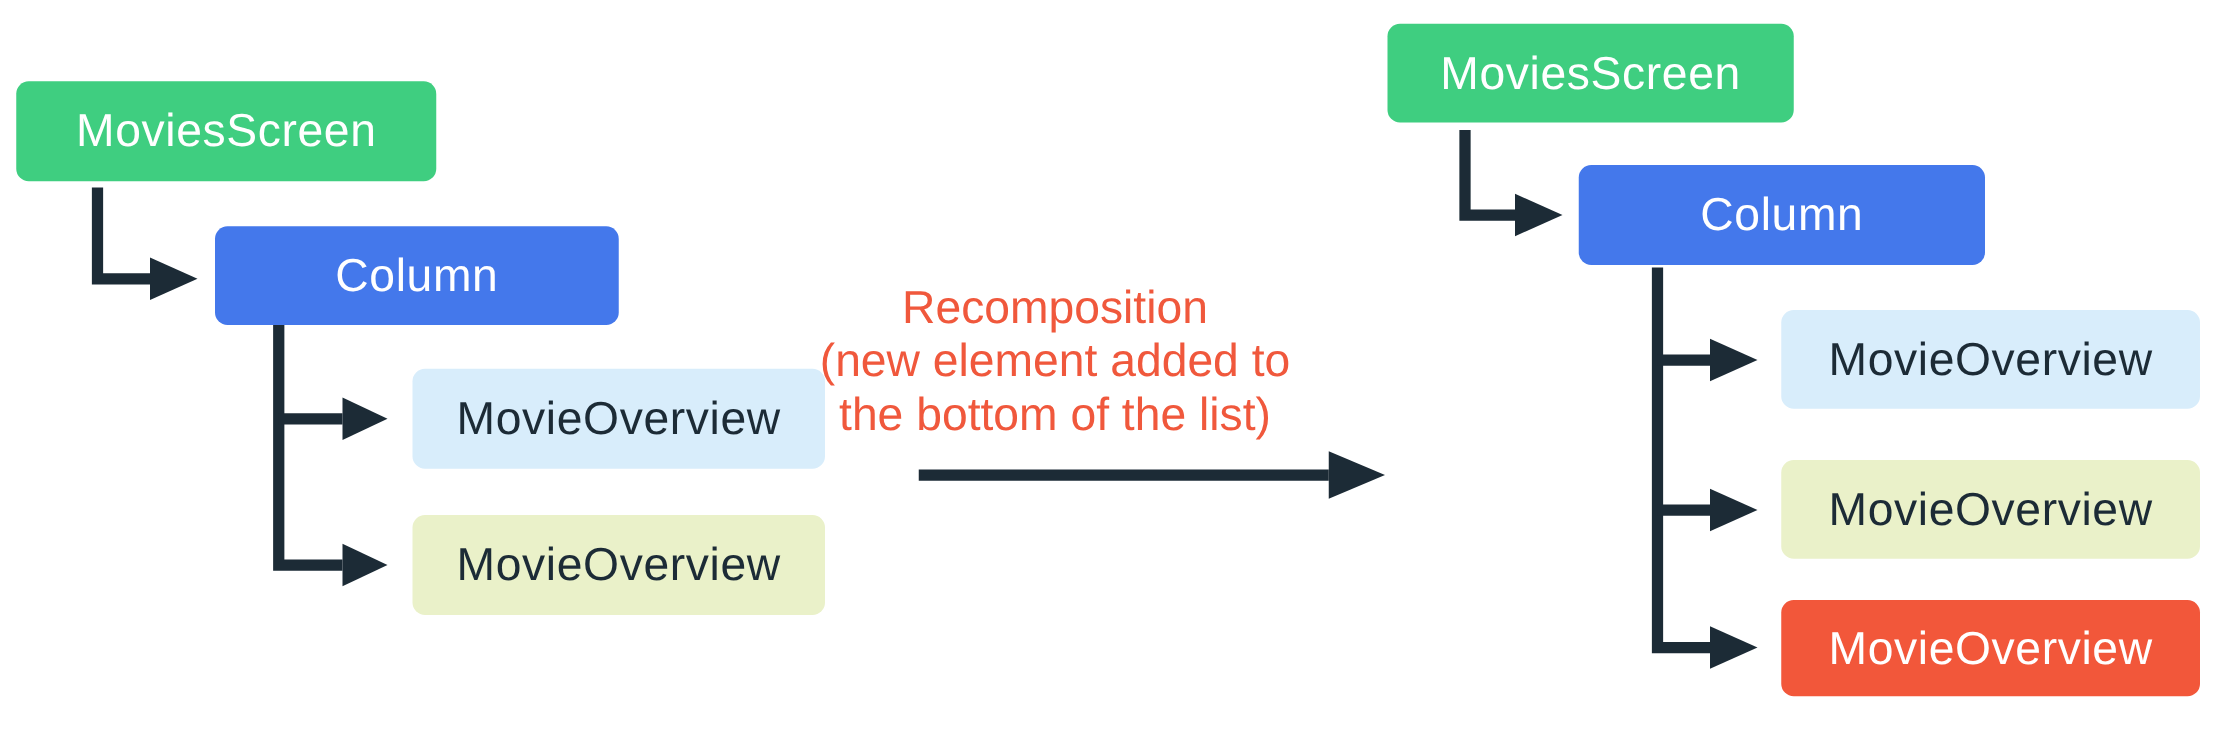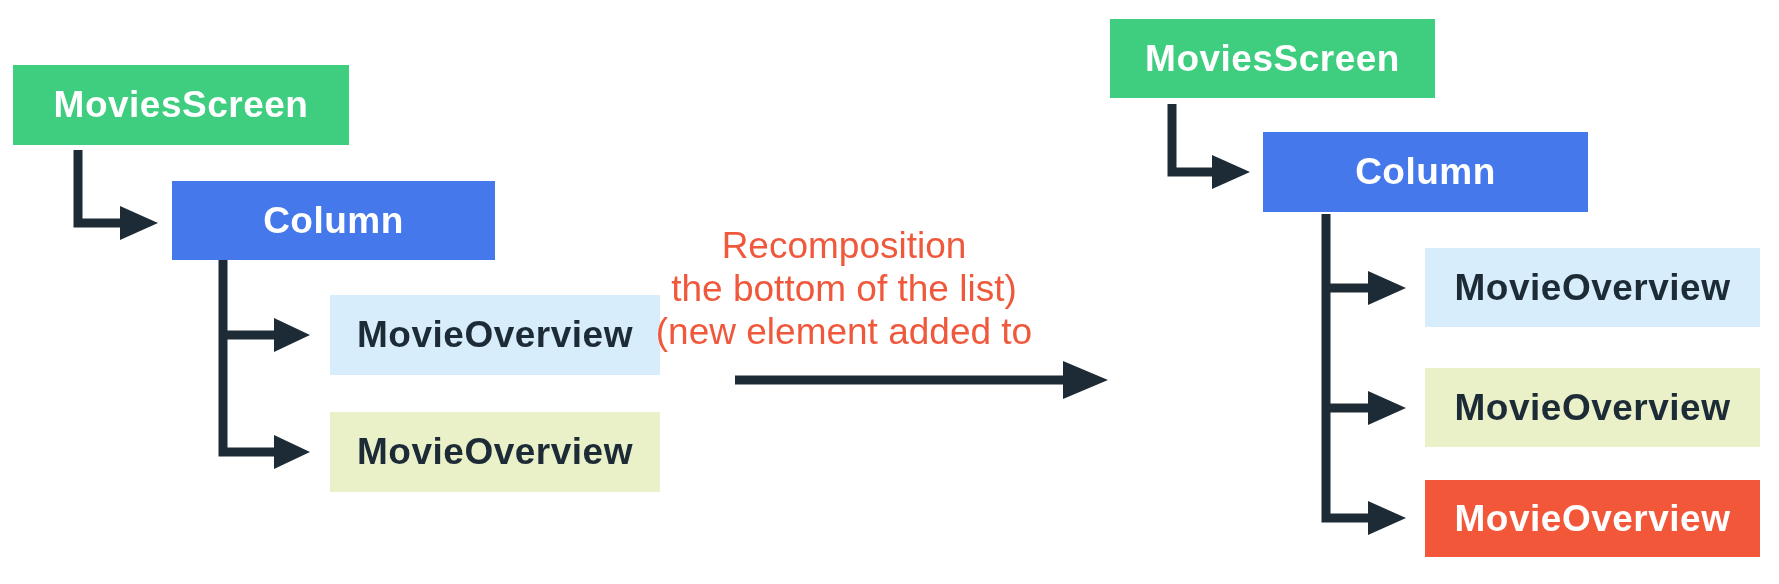--- a/index.html
+++ b/index.html
@@ -5,24 +5,24 @@
   html,body{margin:0;padding:0;}
   body{
     width:1779px;height:584px;
     background:var(--background,#fff);
     font-family:"Liberation Sans","DejaVu Sans",sans-serif;
     overflow:hidden;
   }
   #canvas{position:relative;width:1779px;height:584px;}
   .node{
     position:absolute;
-    border-radius:0;
+    border-radius:10px;
     display:flex;align-items:center;justify-content:center;
     font-size:37px;
-    font-weight:700;
+    font-weight:400;
     letter-spacing:0.5px;
     white-space:nowrap;
   }
   #connectors{position:absolute;left:0;top:0;width:1779px;height:584px;}
   #connectors path{stroke:var(--connector,#1C2B36);stroke-width:9;fill:none;}
   #connectors polygon{fill:var(--connector,#1C2B36);stroke:none;}
   .annotation{
     position:absolute;
     left:604px;top:224px;width:480px;
     text-align:center;
@@ -67,22 +67,22 @@
 
   <div>
     <div class="node" style="left: 13px; top: 65px; width: 336px; height: 80px; background: rgb(63, 206, 128); color: rgb(255, 255, 255);">MoviesScreen</div>
     <div class="node" style="left: 172px; top: 181px; width: 323px; height: 79px; background: rgb(68, 120, 235); color: rgb(255, 255, 255);">Column</div>
     <div class="node" style="left: 330px; top: 295px; width: 330px; height: 80px; background: rgb(216, 237, 251); color: rgb(28, 43, 54);">MovieOverview</div>
     <div class="node" style="left: 330px; top: 412px; width: 330px; height: 80px; background: rgb(234, 241, 201); color: rgb(28, 43, 54);">MovieOverview</div>
   </div>
 
   <div class="annotation">
     <div>Recomposition</div>
+    <div>(new element added to</div>
     <div>the bottom of the list)</div>
-    <div>(new element added to</div>
   </div>
 
   <div>
     <div class="node" style="left: 1110px; top: 19px; width: 325px; height: 79px; background: rgb(63, 206, 128); color: rgb(255, 255, 255);">MoviesScreen</div>
     <div class="node" style="left: 1263px; top: 132px; width: 325px; height: 80px; background: rgb(68, 120, 235); color: rgb(255, 255, 255);">Column</div>
     <div class="node" style="left: 1425px; top: 248px; width: 335px; height: 79px; background: rgb(216, 237, 251); color: rgb(28, 43, 54);">MovieOverview</div>
     <div class="node" style="left: 1425px; top: 368px; width: 335px; height: 79px; background: rgb(234, 241, 201); color: rgb(28, 43, 54);">MovieOverview</div>
     <div class="node" style="left: 1425px; top: 480px; width: 335px; height: 77px; background: rgb(242, 87, 58); color: rgb(255, 255, 255);">MovieOverview</div>
   </div>
 

